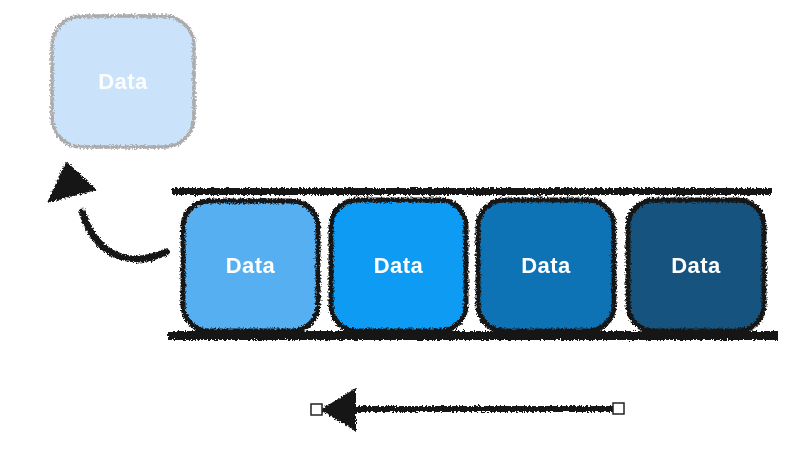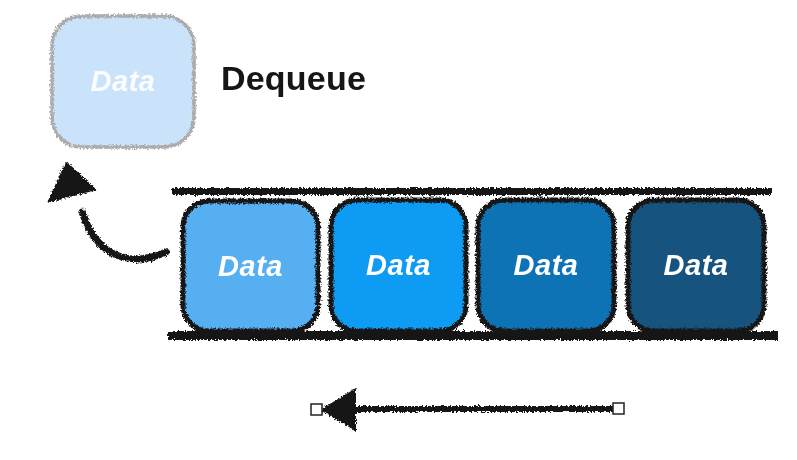--- a/index.html
+++ b/index.html
@@ -9,21 +9,21 @@
     --ink:#161616;--label:#ffffff;--deq-border:#ababab;
   }
   svg.layer{position:absolute;left:0;top:0;width:797px;height:460px;display:block;}
   .ink{fill:var(--ink);}
   .ink-stroke{stroke:var(--ink);fill:none;}
   .queue-rect{stroke:var(--ink);stroke-width:5px;}
   .deq-rect{stroke:var(--deq-border);stroke-width:3.5px;}
   .handle{fill:#ffffff;stroke:#222222;stroke-width:1.5px;}
   .box-label{
     position:absolute;display:flex;align-items:center;justify-content:center;
-    font-size:29px;font-weight:bold;letter-spacing:.5px;color:var(--label);font-style:italic;
+    font-size:22px;font-weight:bold;letter-spacing:.5px;color:var(--label);
   }
   .deq-label{opacity:.92;}
   .page-title{
     position:absolute;left:221px;top:59px;
     font-size:34px;font-weight:bold;color:var(--ink);letter-spacing:.2px;
   }
   .lbl1{left:183px;top:201px;width:135px;height:130px;}
   .lbl2{left:331px;top:200px;width:135px;height:131px;}
   .lbl3{left:478px;top:200px;width:136px;height:131px;}
   .lbl4{left:628px;top:200px;width:136px;height:131px;}
@@ -62,21 +62,20 @@
       <g>
         <line class="ink-stroke" stroke-width="6" x1="352" y1="409" x2="614" y2="409"></line>
         <polygon class="ink" points="320,410 356,388 356,431"></polygon>
       </g>
     </g>
 
     <rect class="handle" x="311" y="404" width="11" height="11" fill="#FFFFFF"></rect>
     <rect class="handle" x="613" y="403" width="11" height="11" fill="#FFFFFF"></rect>
   </svg>
 
-  <div class="page-title">Dequeue</div>
 
   <div class="box-label deq-label lbl-deq">Data</div>
 
   <div class="box-label lbl1">Data</div>
   <div class="box-label lbl2">Data</div>
   <div class="box-label lbl3">Data</div>
   <div class="box-label lbl4">Data</div>
 </div>
 
 </body></html>

